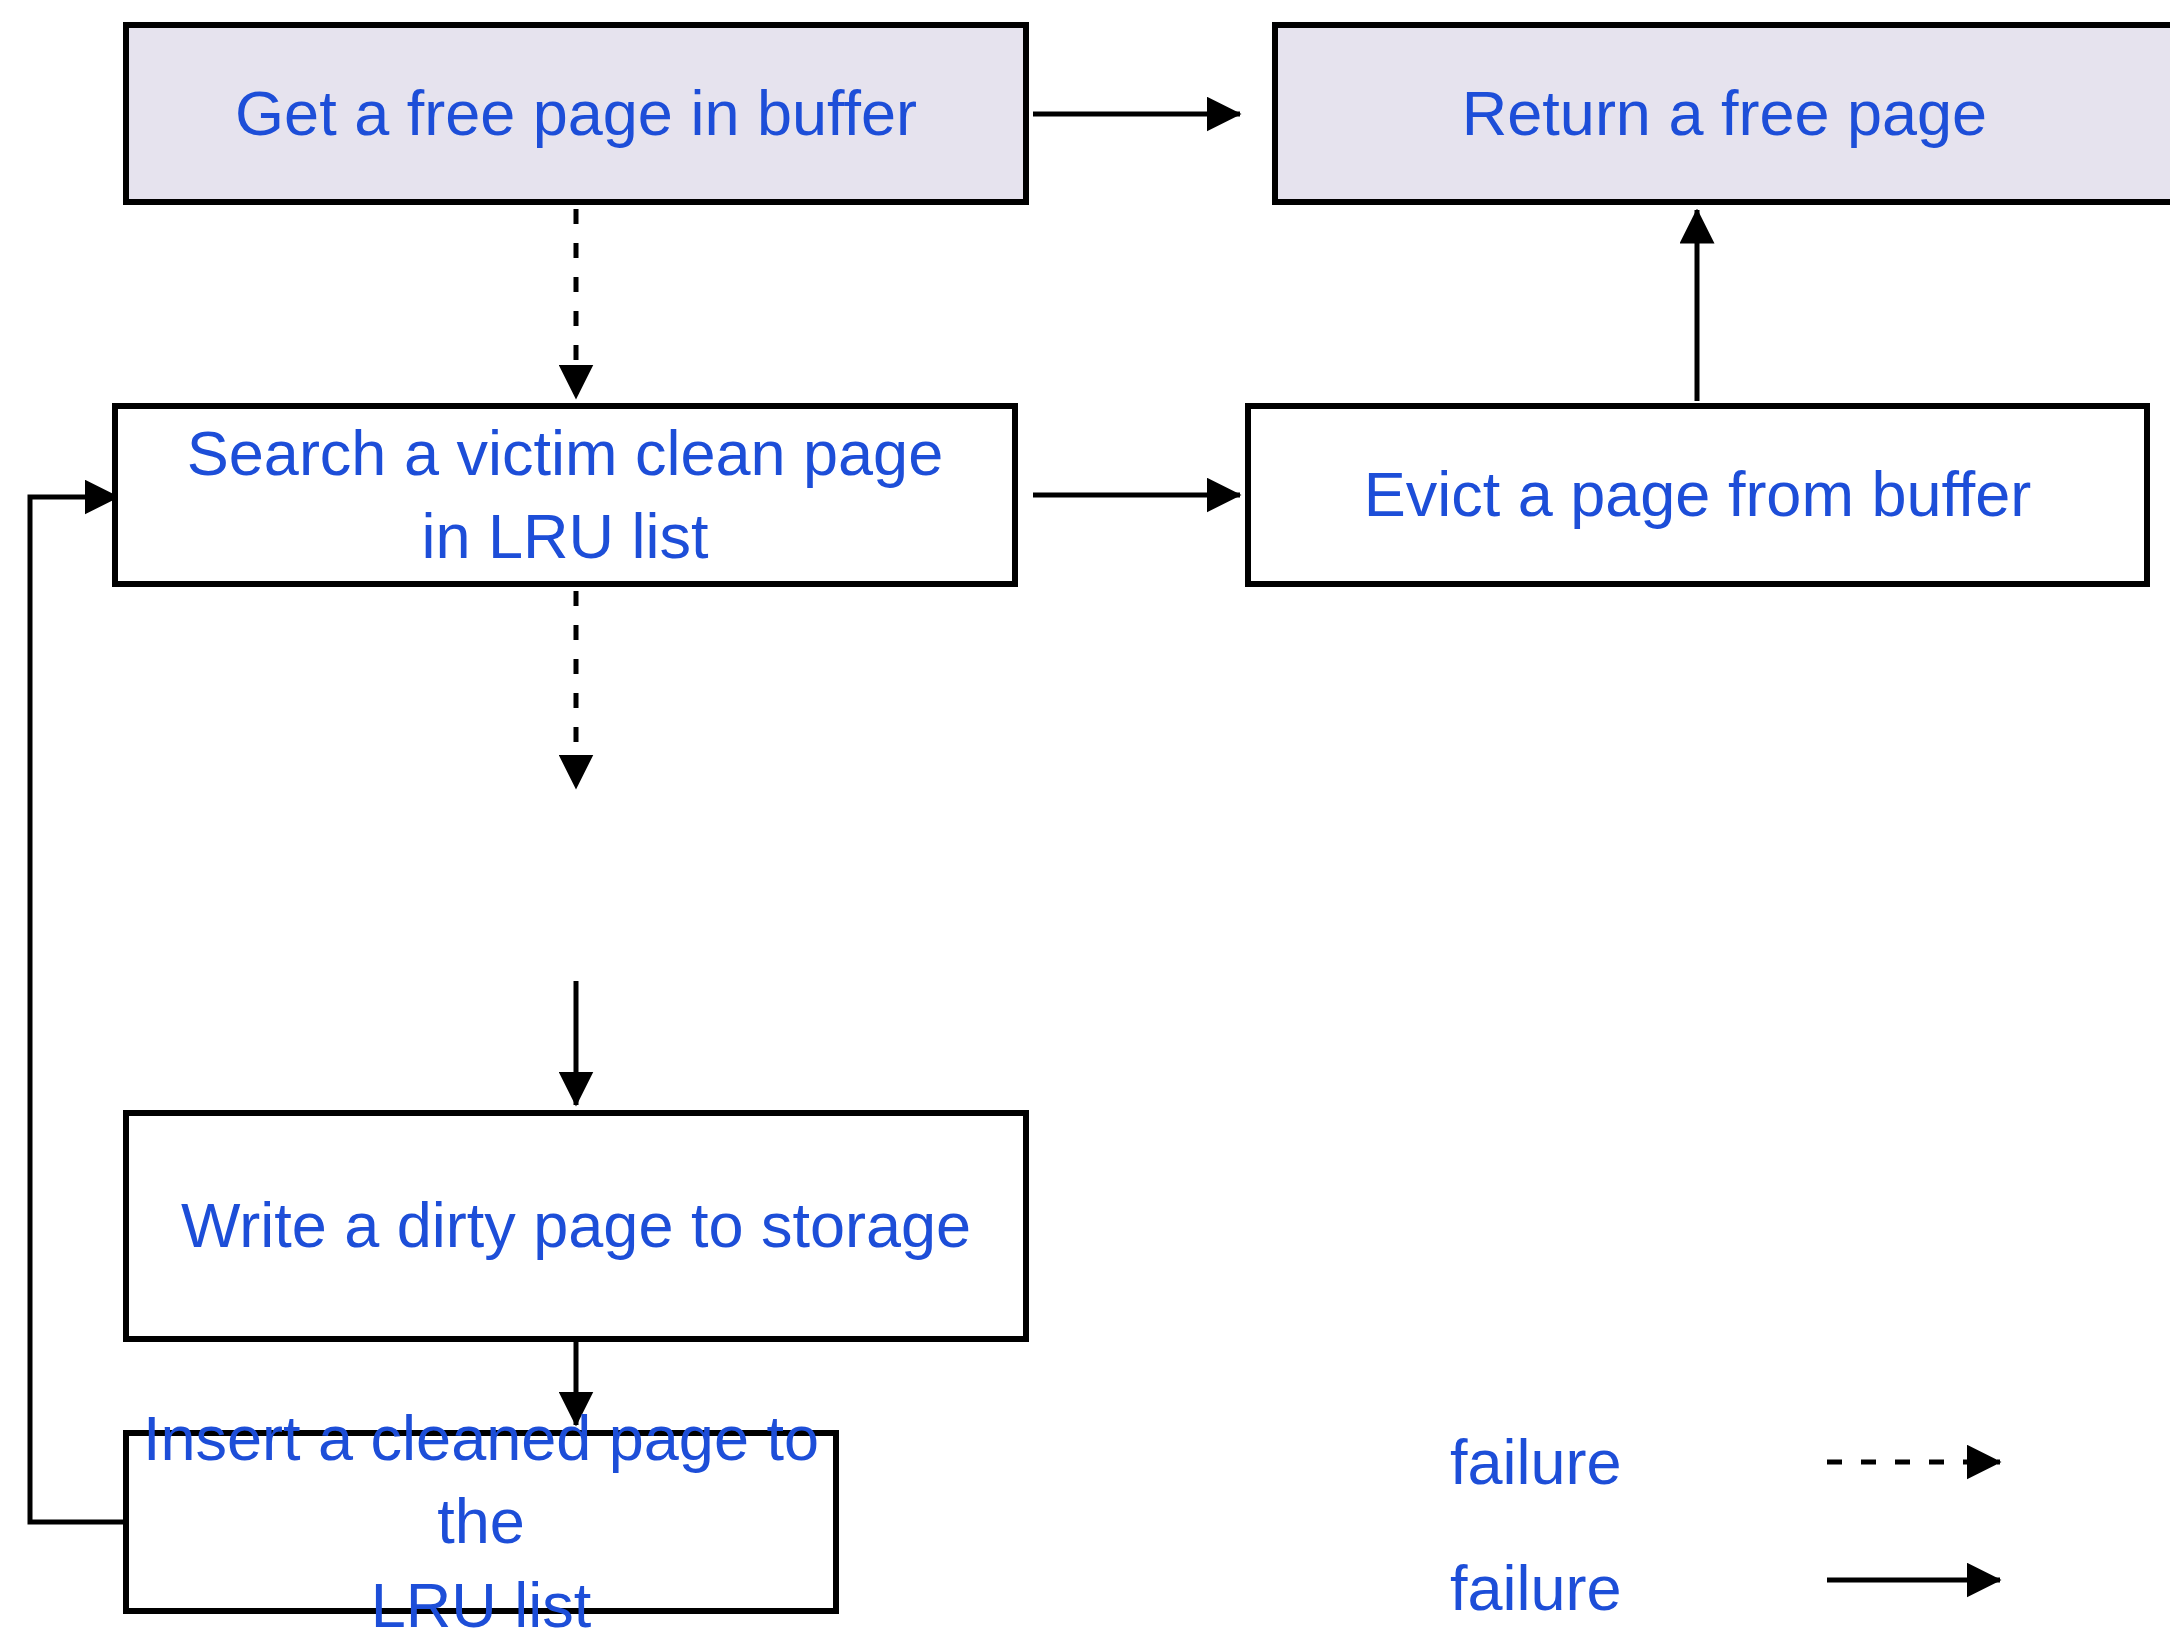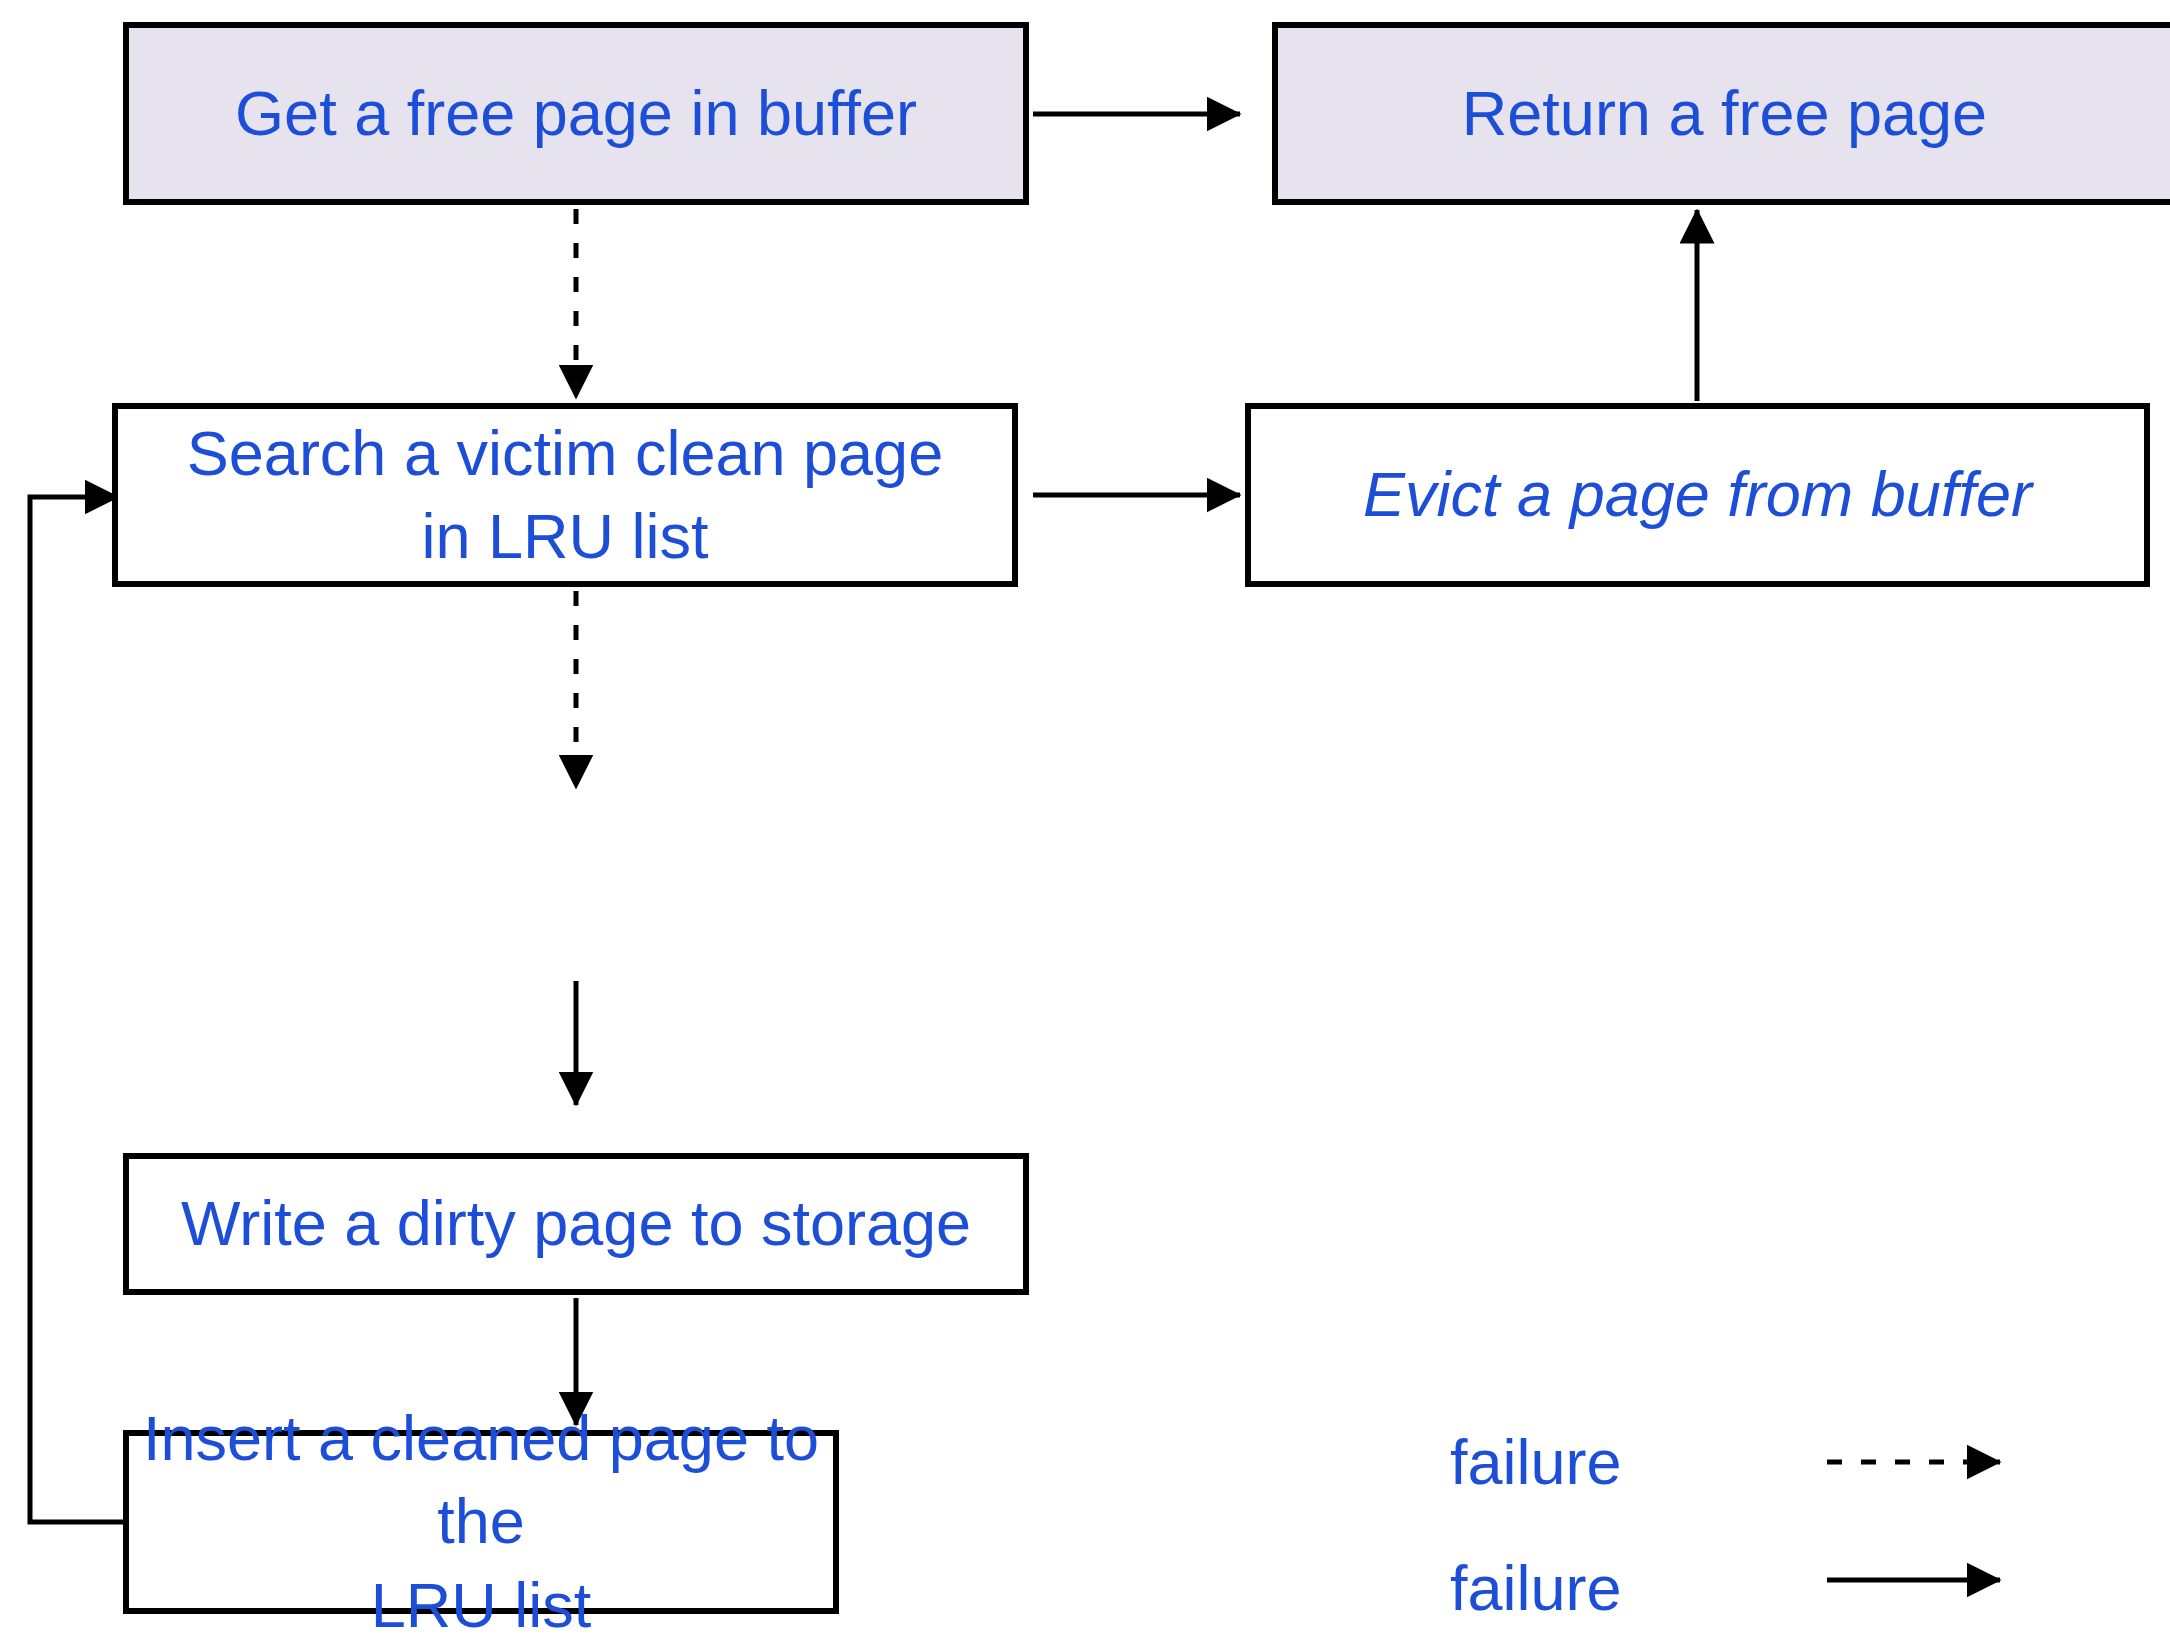--- a/index.html
+++ b/index.html
@@ -36,23 +36,23 @@
     font-size: 63px;
     line-height: 1.32;
     white-space: pre-line;
   }
   .node.highlight {
     background: #e6e3ee;
   }
   .node-get     { left: 123px;  top: 22px;   width: 906px; height: 183px; }
   .node-return  { left: 1245px; top: 22px;   width: 905px; height: 183px; margin-left: 27px; }
   .node-clean   { left: 112px;  top: 403px;  width: 906px; height: 184px; }
-  .node-evict   { left: 1245px; top: 403px;  width: 905px; height: 184px; font-style: italic; }
+  .node-evict   { left: 1245px; top: 403px;  width: 905px; height: 184px; }
   .node-dirty   { left: 123px;  top: 793px;  width: 906px; height: 184px; }
-  .node-write   { left: 123px;  top: 1153px; width: 906px; height: 142px; text-align: center; }
+  .node-write   { left: 123px;  top: 1110px; width: 906px; height: 232px; text-align: center; }
   .node-insert  { left: 123px;  top: 1430px; width: 716px; height: 184px; }
 
   .legend-label {
     position: absolute;
     font-size: 63px;
     line-height: 80px;
     height: 80px;
     width: 350px;
     text-align: left;
   }

